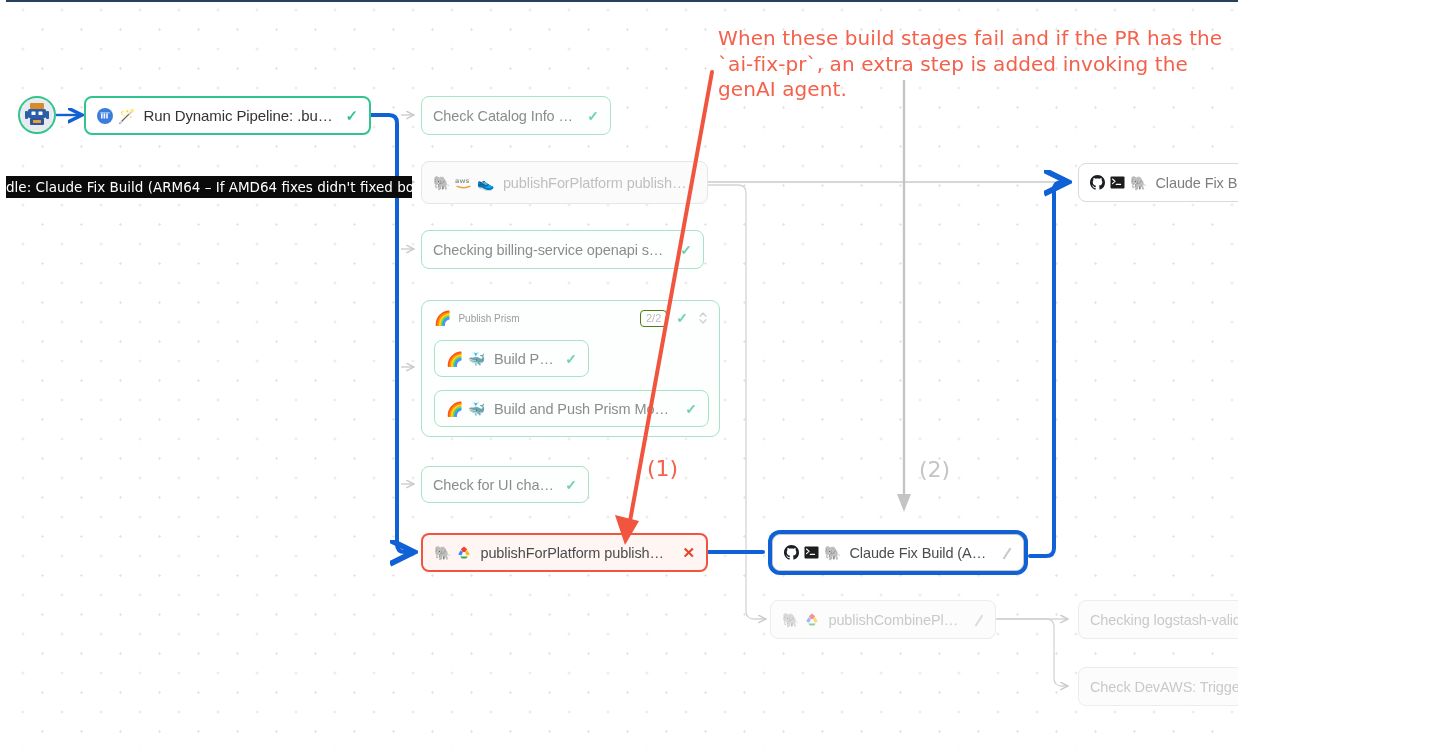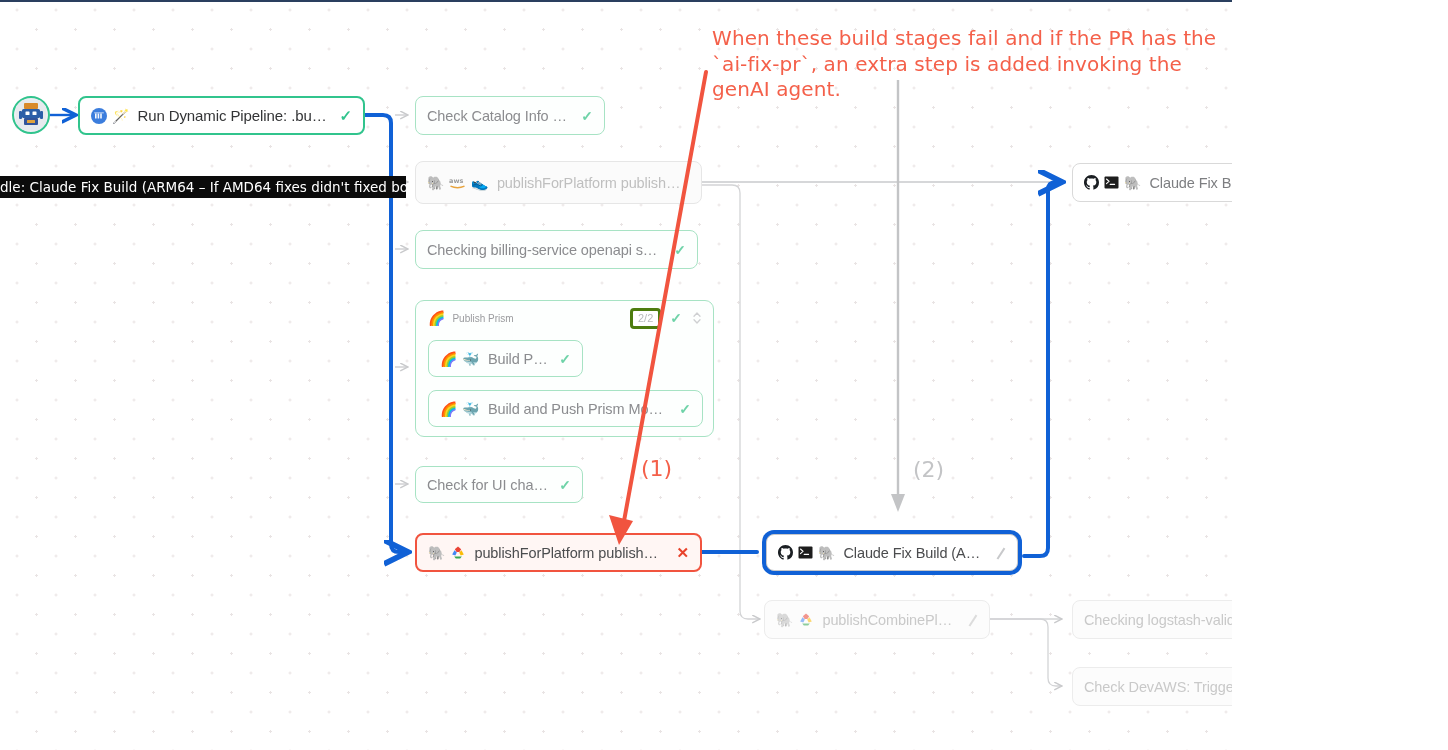--- a/index.html
+++ b/index.html
@@ -15,20 +15,21 @@
     position: relative;
     width: 1232px;
     height: 750px;
     overflow: hidden;
     background-color: #ffffff;
     background-image:
       radial-gradient(circle, #e9e4e4 1.1px, transparent 1.2px),
       radial-gradient(circle, #e9e4e4 1.1px, transparent 1.2px);
     background-size: 39px 39px, 39px 39px;
     background-position: 17px 10px, 36.5px 29.5px;
+    margin-left: 6px;
   }
   #topline {
     position: absolute;
     left: 0; top: 0; width: 1448px; height: 2px;
     background: #2a3f5f;
     z-index: 60;
   }
   svg.edges {
     position: absolute;
     left: 0; top: 0;
@@ -124,21 +125,21 @@
   }
   .group-head .right {
     margin-left: auto;
     display: flex;
     align-items: center;
     gap: 9px;
   }
   .count-badge {
     font-size: 11px;
     color: #b9bbbd;
-    border: 3px solid #4d7c0f;
+    border: 1px solid #4d7c0f;
     border-radius: 4px;
     padding: 1px 5px;
     line-height: 13px;
     background: #ffffff;
   }
 
   
   .ic { display: inline-flex; align-items: center; justify-content: center; flex: none; }
   .emoji { font-size: 14px; line-height: 1; }
   .chk {

